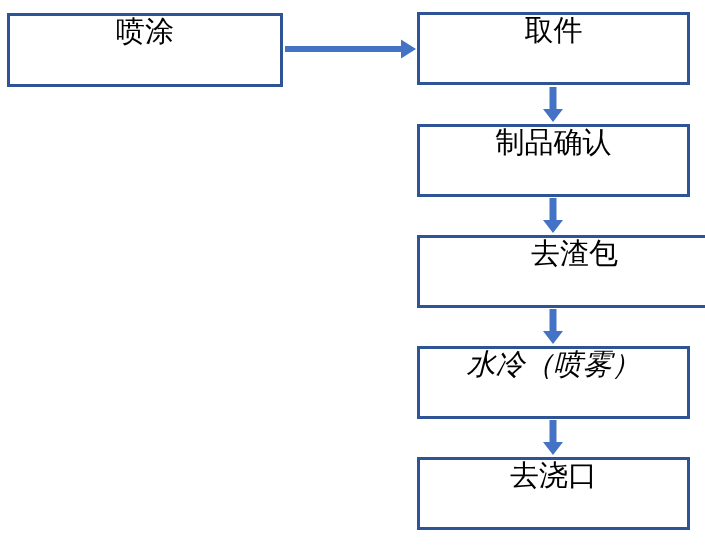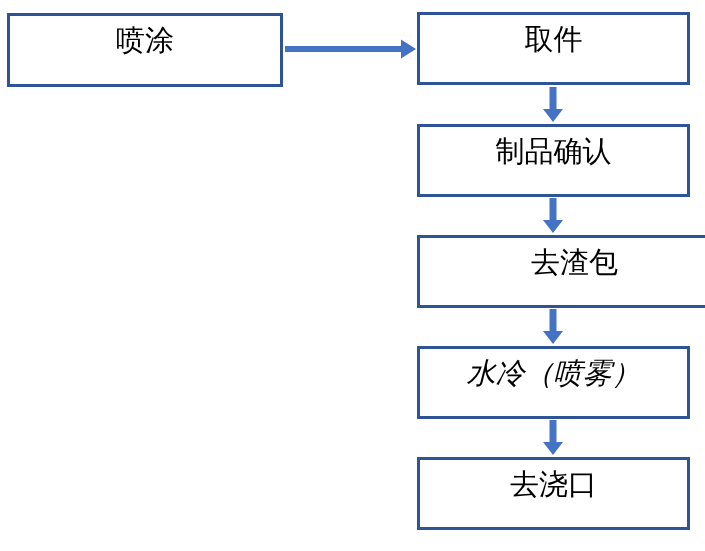--- a/index.html
+++ b/index.html
@@ -28,21 +28,20 @@
     pointer-events: none;
   }
   .arrows path { fill: var(--arrow); }
   .node {
     position: absolute;
     background: var(--box-fill);
     border: 3px solid var(--box-border);
     display: flex;
     justify-content: center;
     align-items: flex-start;
-    padding-top: 9px;
   }
   .node-label {
     font-size: 29px;
     line-height: 1.1;
     color: var(--text);
     white-space: nowrap;
   }
   .node-a { left: 7px;   top: 13px;  width: 276px; height: 74px; }
   .node-b { left: 417px; top: 12px;  width: 273px; height: 73px; }
   .node-c { left: 417px; top: 124px; width: 273px; height: 73px; }

